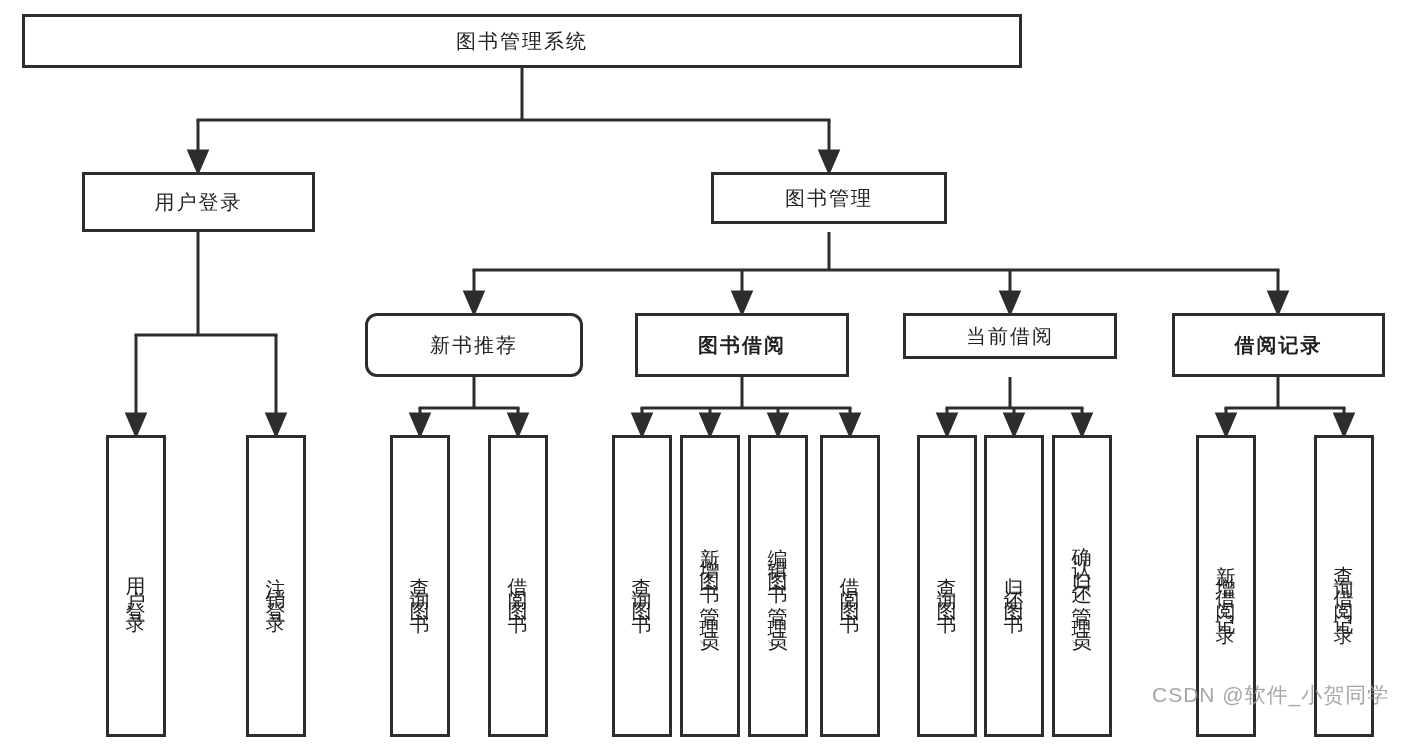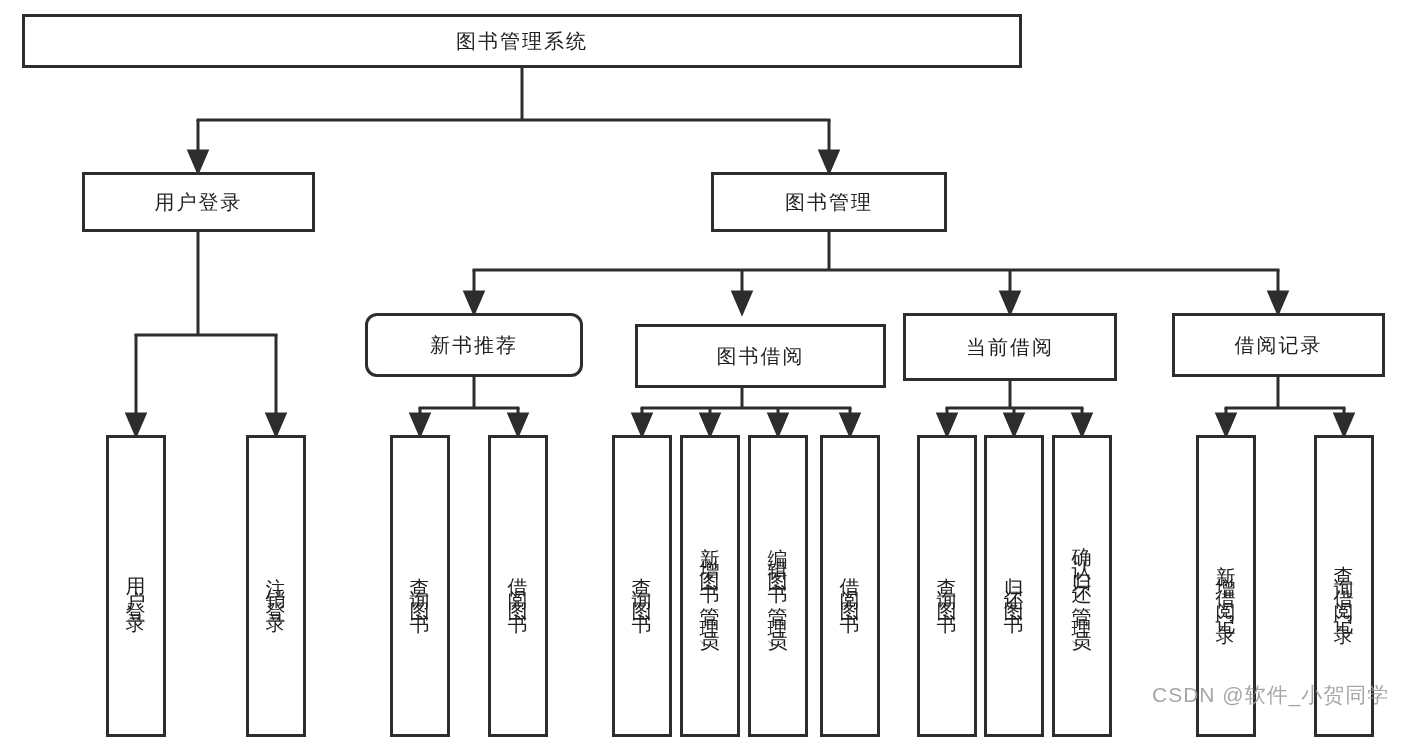--- a/index.html
+++ b/index.html
@@ -84,34 +84,34 @@
     <polygon points="1335,414 1353,414 1344,435"></polygon>
   </svg>
 
   <div class="box hbox" style="left:22px;top:14px;width:1000px;height:54px;">
     <span>图书管理系统</span>
   </div>
 
   <div class="box hbox" style="left:82px;top:172px;width:233px;height:60px;">
     <span>用户登录</span>
   </div>
-  <div class="box hbox" style="left:711px;top:172px;width:236px;height:60px;">
+  <div class="box hbox" style="left:711px;top:172px;width:236px;height:52px;">
     <span>图书管理</span>
   </div>
 
   <div class="box hbox" style="left:365px;top:313px;width:218px;height:64px;border-radius:12px;">
     <span>新书推荐</span>
   </div>
-  <div class="box hbox" style="left:635px;top:324px;width:251px;height:64px;">
+  <div class="box hbox" style="left:635px;top:313px;width:214px;height:64px;font-weight:bold;">
     <span>图书借阅</span>
   </div>
-  <div class="box hbox" style="left:903px;top:313px;width:214px;height:68px;">
+  <div class="box hbox" style="left:903px;top:313px;width:214px;height:46px;">
     <span>当前借阅</span>
   </div>
-  <div class="box hbox" style="left:1172px;top:313px;width:213px;height:64px;">
+  <div class="box hbox" style="left:1172px;top:313px;width:213px;height:64px;font-weight:bold;">
     <span>借阅记录</span>
   </div>
 
   <div class="box vbox" style="left:106px;top:435px;width:60px;height:302px;">
     <span>用户登录</span>
   </div>
   <div class="box vbox" style="left:246px;top:435px;width:60px;height:302px;">
     <span>注销登录</span>
   </div>
 

